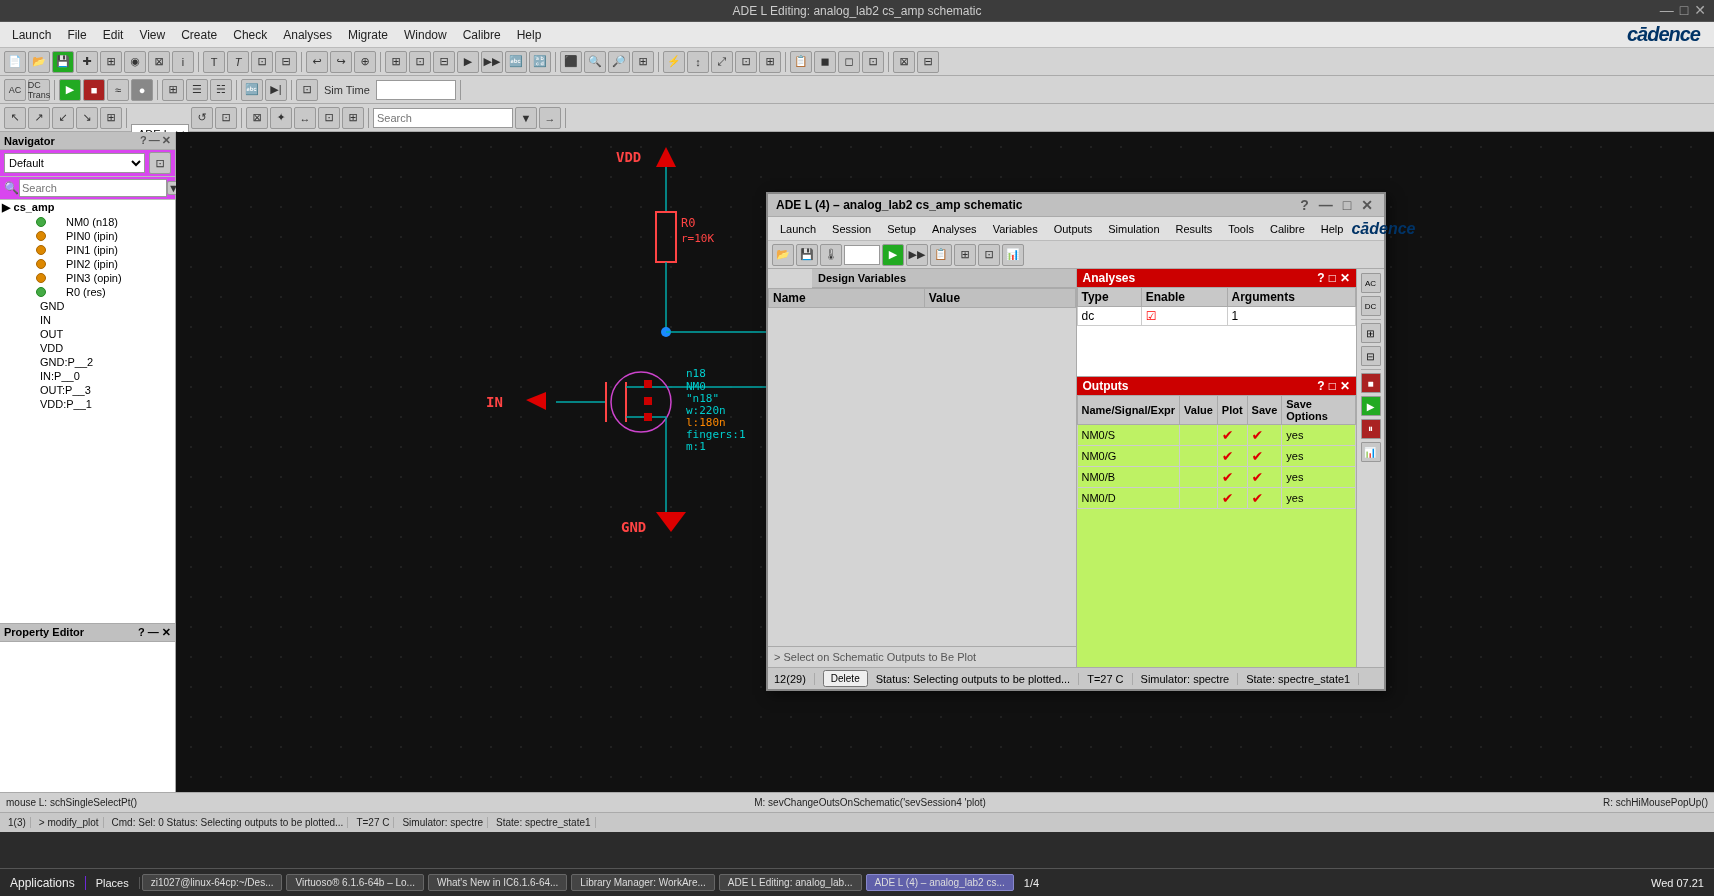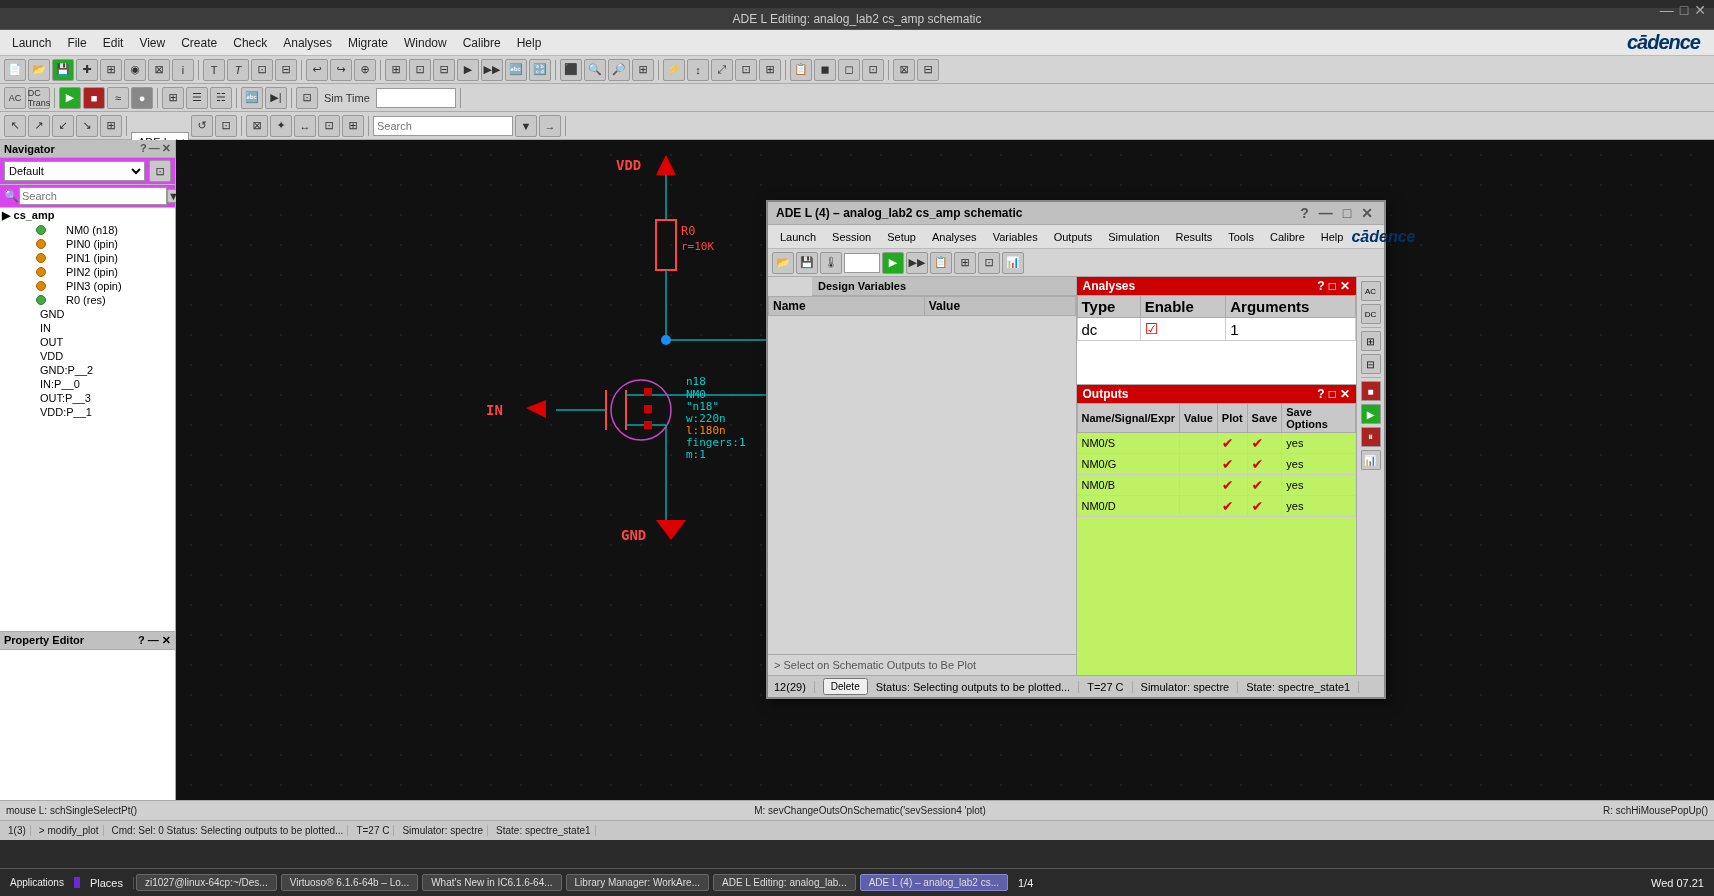--- a/index.html
+++ b/index.html
@@ -1,19 +1,19 @@
 <!DOCTYPE html>
 <html><head>
   <meta charset="utf-8">
   <style>
     * { margin: 0; padding: 0; box-sizing: border-box; }
     body { width: 1714px; height: 896px; background: #2b2b2b; font-family: 'Arial', sans-serif; font-size: 12px; overflow: hidden; position: relative; }
 
     
-    #title-bar { width: 100%; height: 22px; background: #3c3c3c; display: flex; align-items: center; justify-content: center; color: #ccc; font-size: 12px; border-bottom: 1px solid #555; margin-top: 8px; }
+    #title-bar { width: 100%; height: 22px; background: #3c3c3c; display: flex; align-items: center; justify-content: center; color: #ccc; font-size: 12px; border-bottom: 1px solid #555; }
     #title-bar-controls { position: absolute; right: 8px; top: 2px; display: flex; gap: 6px; }
     #title-bar-controls span { color: #aaa; cursor: pointer; font-size: 14px; }
 
     
     #menu-bar { width: 100%; height: 26px; background: #e8e8e8; display: flex; align-items: center; padding: 0 4px; border-bottom: 1px solid #bbb; }
     #menu-bar .menu-item { padding: 2px 8px; color: #222; cursor: pointer; font-size: 12px; }
     #brand-logo { margin-left: auto; font-style: italic; color: #003366; font-size: 20px; font-weight: bold; padding-right: 10px; letter-spacing: -1px; }
 
     
     .toolbar-row { width: 100%; height: 28px; background: #d4d4d4; display: flex; align-items: center; padding: 2px 4px; border-bottom: 1px solid #aaa; gap: 2px; }
@@ -64,21 +64,21 @@
     #ade-left { flex: 1; border-right: 1px solid #aaa; }
     #ade-right { width: 380px; display: flex; flex-direction: column; }
     #design-vars-table { width: 100%; background: white; border: 1px solid #aaa; }
     #design-vars-table th { background: #c0c0c0; font-size: 12px; padding: 2px 4px; border: 1px solid #aaa; text-align: left; }
 
     
     #analyses-panel { background: #cc0000; color: white; padding: 2px 6px; display: flex; align-items: center; font-weight: bold; font-size: 12px; }
     #analyses-controls { margin-left: auto; display: flex; gap: 4px; }
     #analyses-ctrl { color: white; cursor: pointer; font-size: 12px; }
     #analyses-table-area { background: white; border-bottom: 1px solid #aaa; }
-    #analyses-table { width: 100%; font-size: 15px; }
+    #analyses-table { width: 100%; font-size: 12px; }
     #analyses-table th { background: #c8c8c8; padding: 2px 4px; border: 1px solid #aaa; text-align: left; }
     #analyses-table td { padding: 2px 4px; border: 1px solid #ccc; }
     .checkbox-red { color: red; }
 
     
     #outputs-panel { background: #cc0000; color: white; padding: 2px 6px; display: flex; align-items: center; font-weight: bold; font-size: 12px; }
     #outputs-table-area { background: white; flex: 1; overflow-y: auto; }
     #outputs-table { width: 100%; font-size: 11px; border-collapse: collapse; }
     #outputs-table th { background: #c8c8c8; padding: 2px 4px; border: 1px solid #aaa; text-align: left; font-size: 11px; }
     #outputs-table td { padding: 2px 4px; border: 1px solid #ccc; font-size: 11px; }
@@ -90,21 +90,21 @@
     
     #plot-sim-bar { display: flex; align-items: center; padding: 3px 6px; background: #d4d4d4; border-top: 1px solid #aaa; font-size: 11px; gap: 8px; }
     .plot-select { height: 20px; font-size: 11px; border: 1px solid #999; background: white; }
 
     
     #ade-status { background: #c8c8c8; border-top: 1px solid #aaa; padding: 2px 6px; font-size: 11px; display: flex; gap: 8px; height: 22px; align-items: center; }
     #ade-status span { border-right: 1px solid #aaa; padding-right: 8px; }
 
     
     #taskbar { position: absolute; bottom: 0; width: 100%; height: 28px; background: #2a2a2a; display: flex; align-items: center; border-top: 1px solid #555; }
-    #taskbar-apps { color: #eee; font-size: 10px; padding: 0 10px; border-right: 6px solid #6d28d9; cursor: pointer; }
+    #taskbar-apps { color: #eee; font-size: 12px; padding: 0 10px; border-right: 1px solid #6d28d9; cursor: pointer; }
     #taskbar-places { color: #eee; font-size: 11px; padding: 0 10px; border-right: 1px solid #555; cursor: pointer; }
     .taskbar-item { background: #444; border: 1px solid #666; border-radius: 2px; padding: 2px 8px; color: #ddd; font-size: 10px; margin: 0 2px; cursor: pointer; white-space: nowrap; max-width: 160px; overflow: hidden; text-overflow: ellipsis; }
     .taskbar-item.active { background: #6060aa; border-color: #8888cc; }
     #taskbar-clock { margin-left: auto; color: #eee; font-size: 11px; padding: 0 10px; }
     #taskbar-page { color: #eee; font-size: 11px; padding: 0 8px; }
 
     
     #status-bar { width: 100%; height: 20px; background: #c8c8c8; display: flex; align-items: center; font-size: 10px; color: #222; border-top: 1px solid #aaa; padding: 0 4px; gap: 4px; }
     #status-bar span { padding: 0 4px; border-right: 1px solid #aaa; }
 

